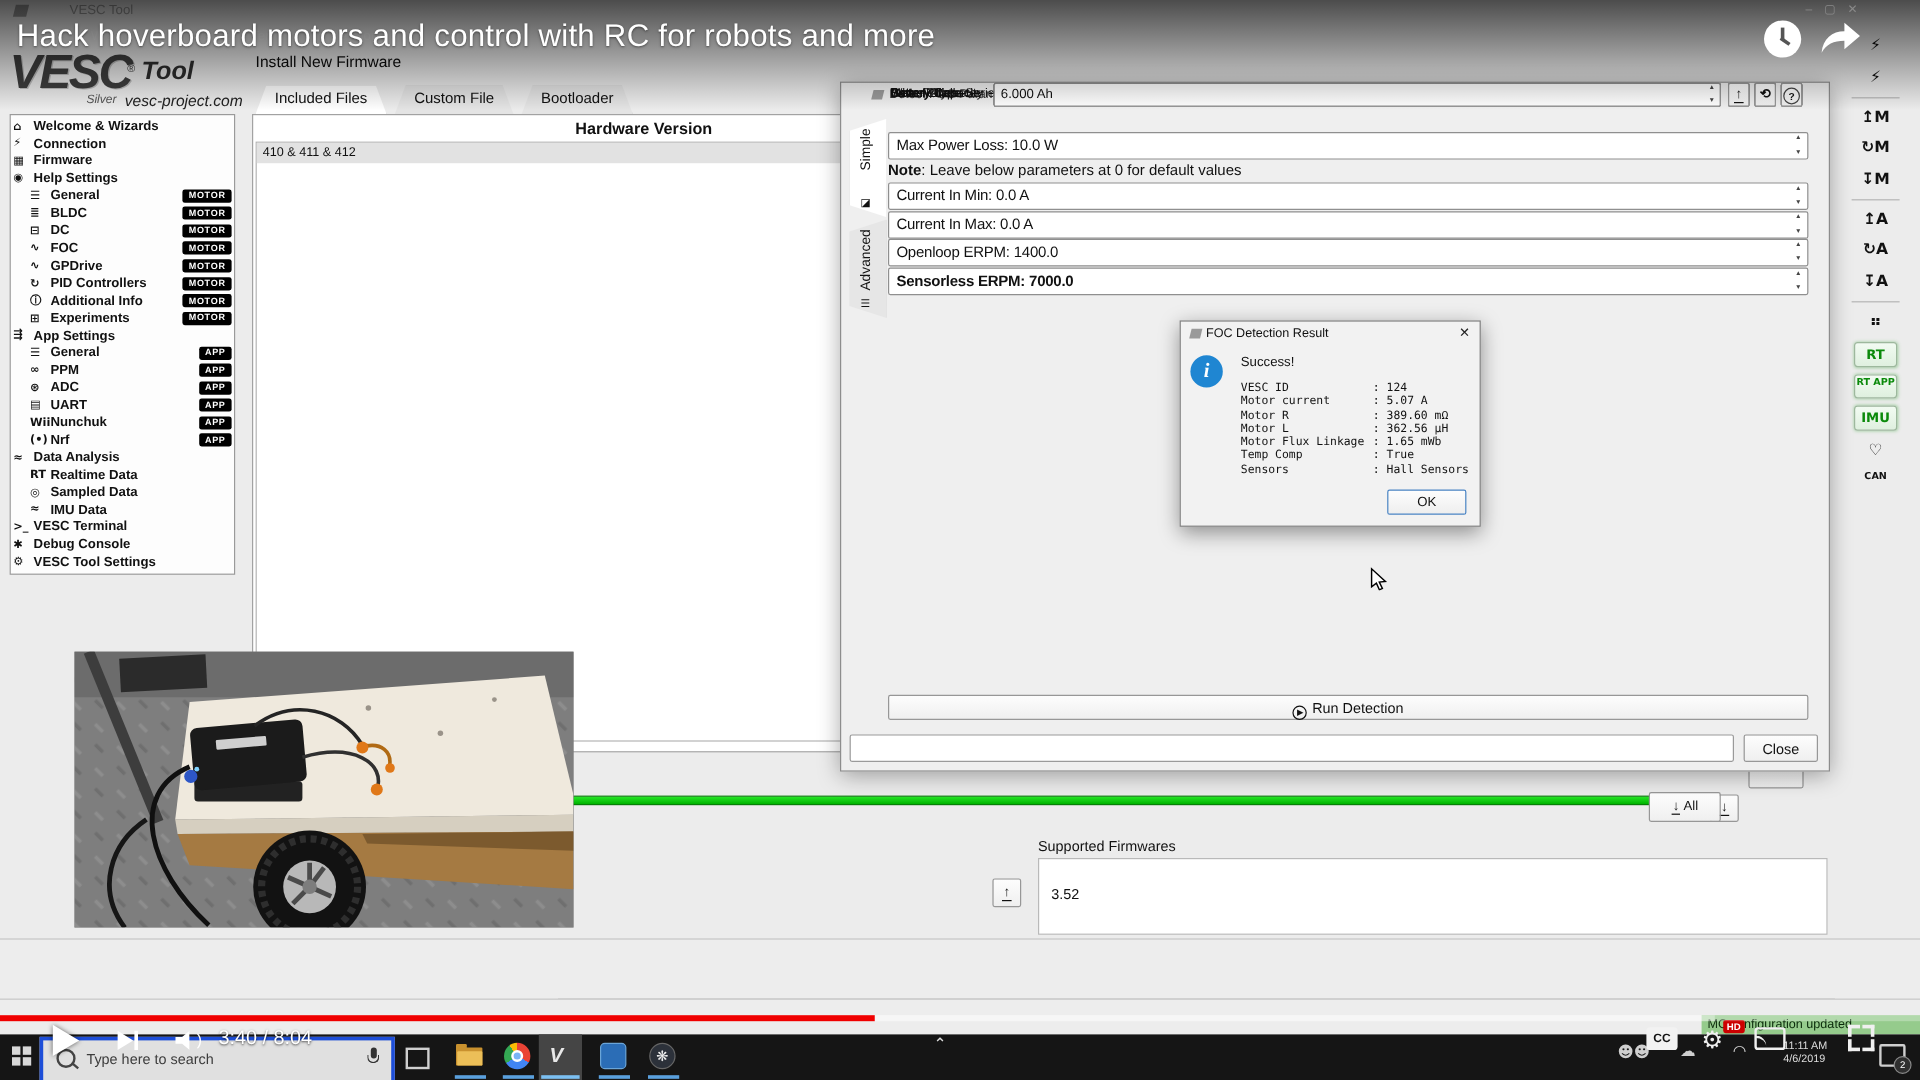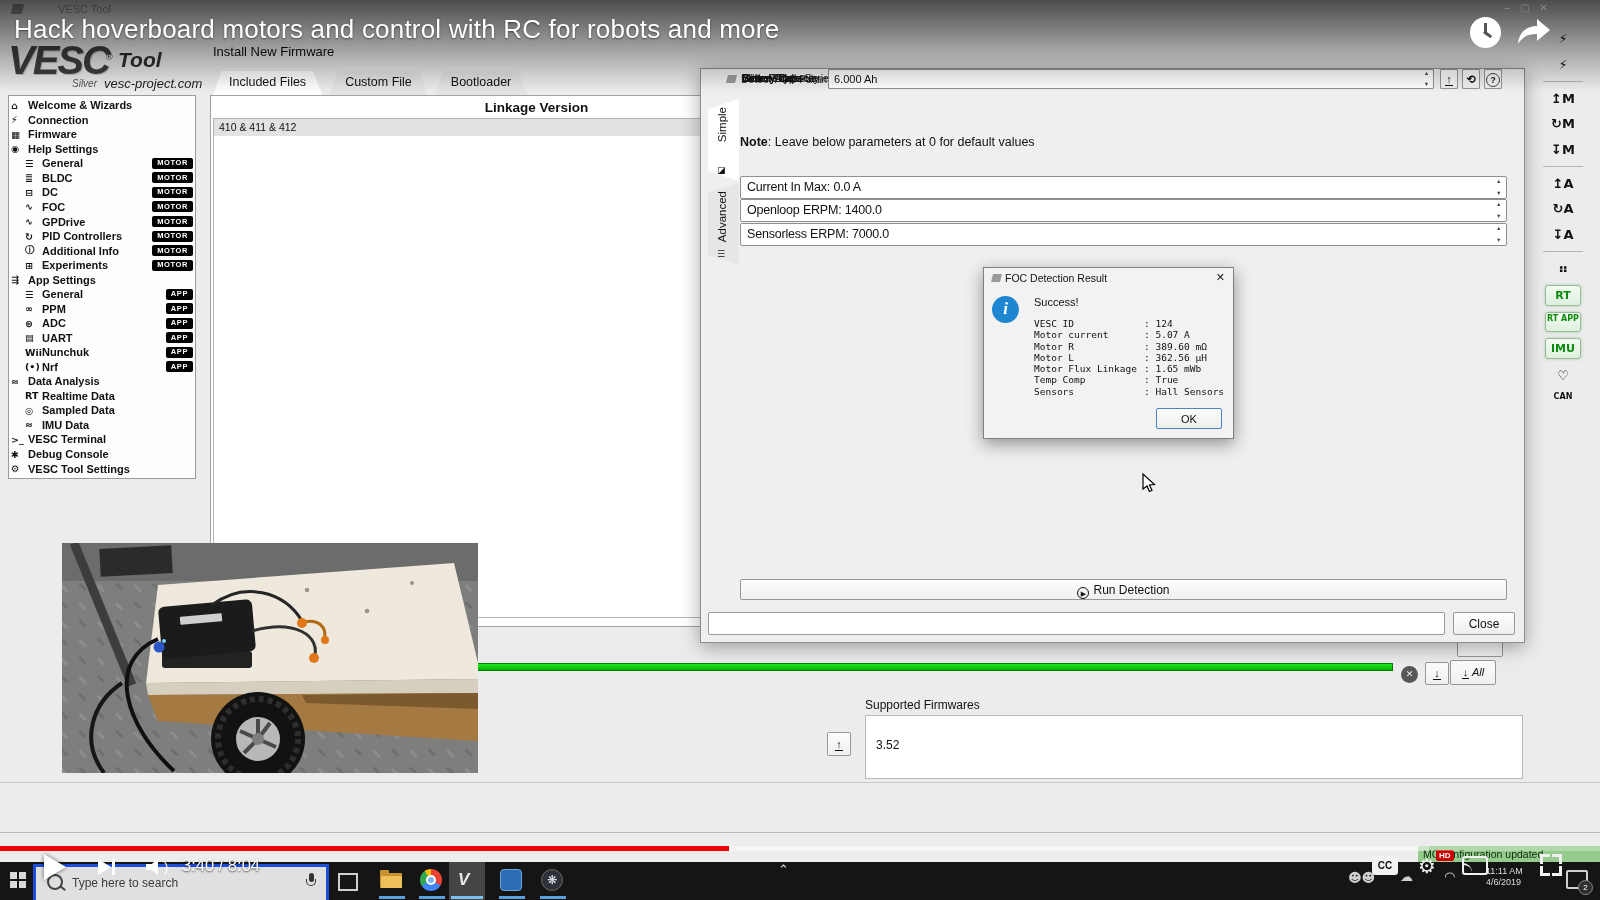--- a/index.html
+++ b/index.html
@@ -100,21 +100,21 @@
   .ok-btn{position:absolute;left:172px;top:140px;width:66px;height:21px;border:1px solid #4a84c4;
           background:linear-gradient(#fdfdfd,#eee);border-radius:2px;font-size:11px;text-align:center;padding-top:4px;box-sizing:border-box;}
   
   .fwbar{left:207px;top:663px;width:1186px;height:25px;z-index:2;}
   .fw-green{position:absolute;left:0;top:0;width:100%;height:8px;background:linear-gradient(#25e625,#00b300);border:1px solid #067f06;box-sizing:border-box;}
   .fw-black{position:absolute;left:0;top:8px;width:100%;height:17px;background:#050505;color:#fff;
             font-size:12px;font-weight:bold;text-align:center;padding-top:1px;box-sizing:border-box;border-radius:0 0 2px 2px;}
   .fw-x{left:1401px;top:666px;width:17px;height:17px;border-radius:50%;background:#585858;color:#eee;
         font-size:9px;text-align:center;line-height:17px;z-index:2;}
   .fw-dl{left:1425px;top:662px;width:24px;height:23px;text-align:center;padding-top:4px;font-size:11px;z-index:2;}
-  .fw-all{left:1450px;top:660px;width:46px;height:25px;text-align:center;padding-top:5px;font-size:11px;z-index:2;font-style:italic;}
+  .fw-all{left:1374px;top:660px;width:60px;height:25px;text-align:center;padding-top:5px;font-size:11px;z-index:2;}
   .sup-label{left:865px;top:698px;font-size:12px;z-index:2;}
   .sup-box{left:865px;top:715px;width:658px;height:64px;background:#fff;border:1px solid #b9b9b9;z-index:2;box-sizing:border-box;}
   .sup-item{padding:22px 0 0 10px;font-size:12px;}
   .sup-up{left:827px;top:732px;width:24px;height:24px;text-align:center;padding-top:5px;font-size:11px;z-index:2;}
   
   .ctrl-strip{left:0;top:782px;width:1600px;height:50px;background:#ededed;border-top:1px solid #c6c6c6;z-index:2;box-sizing:border-box;}
   .cspin{position:absolute;height:21px;font-size:12px;}
   .playbtn{position:absolute;width:21px;height:21px;text-align:center;line-height:20px;}
   .coilbtn{position:absolute;width:24px;height:21px;}
   .coilbtn svg{display:block;margin:3px auto 0;}
@@ -381,21 +381,21 @@
     </div>
 
 </div>
 
 <div class="abs tabs">
   <div class="tab active">Included Files</div>
     <div class="tab">Custom File</div>
     <div class="tab">Bootloader</div>
 </div>
 <div class="abs content"></div>
-<div class="abs hw-header">Linkage Version</div>
+<div class="abs hw-header">Hardware Version</div>
 <div class="abs hw-list">
   <div class="hw-row">410 &amp; 411 &amp; 412</div>
 </div>
 
 <div class="abs rtoolbar">
   <div class="rt-item">⚡</div>
     <div class="rt-item">⚡</div>
     <div class="rt-item sep"></div>
     <div class="rt-item">↥M</div>
     <div class="rt-item">↻M</div>
@@ -431,30 +431,38 @@
 
   <div class="vtab active" style="top:30px;">
     <span class="vlabel">Simple</span>
     <span class="vicon">◪</span>
   </div>
   <div class="vtab" style="top:114px;">
     <span class="vlabel">Advanced</span>
     <span class="vicon">☰</span>
   </div>
 
+  <div class="dfield field" style="top:41px;"><span>Max Power Loss: 10.0 W</span><span class="spin">
+        <span>▲</span>
+        <span>▼</span>
+      </span></div>
   <div class="note-line" style="top:66px;"><b>Note</b><span>: Leave below parameters at 0 for default values</span></div>
+  <div class="dfield field" style="top:83px;"><span>Current In Min: 0.0 A</span><span class="spin">
+        <span>▲</span>
+        <span>▼</span>
+      </span></div>
   <div class="dfield field" style="top:107px;"><span>Current In Max: 0.0 A</span><span class="spin">
         <span>▲</span>
         <span>▼</span>
       </span></div>
   <div class="dfield field" style="top:130px;"><span>Openloop ERPM: 1400.0</span><span class="spin">
         <span>▲</span>
         <span>▼</span>
       </span></div>
-  <div class="dfield field" style="top:154px;"><span>Sensorless ERPM: 7000.0</span><span class="spin">
+  <div class="dfield field" style="top:154px;font-weight:bold;"><span>Sensorless ERPM: 7000.0</span><span class="spin">
         <span>▲</span>
         <span>▼</span>
       </span></div>
 
   <div>
 
       <div class="prow">
         <span class="plab">Motor Poles</span>
         <span class="pval">14</span>
         <span class="spin" style="right:78px;">

